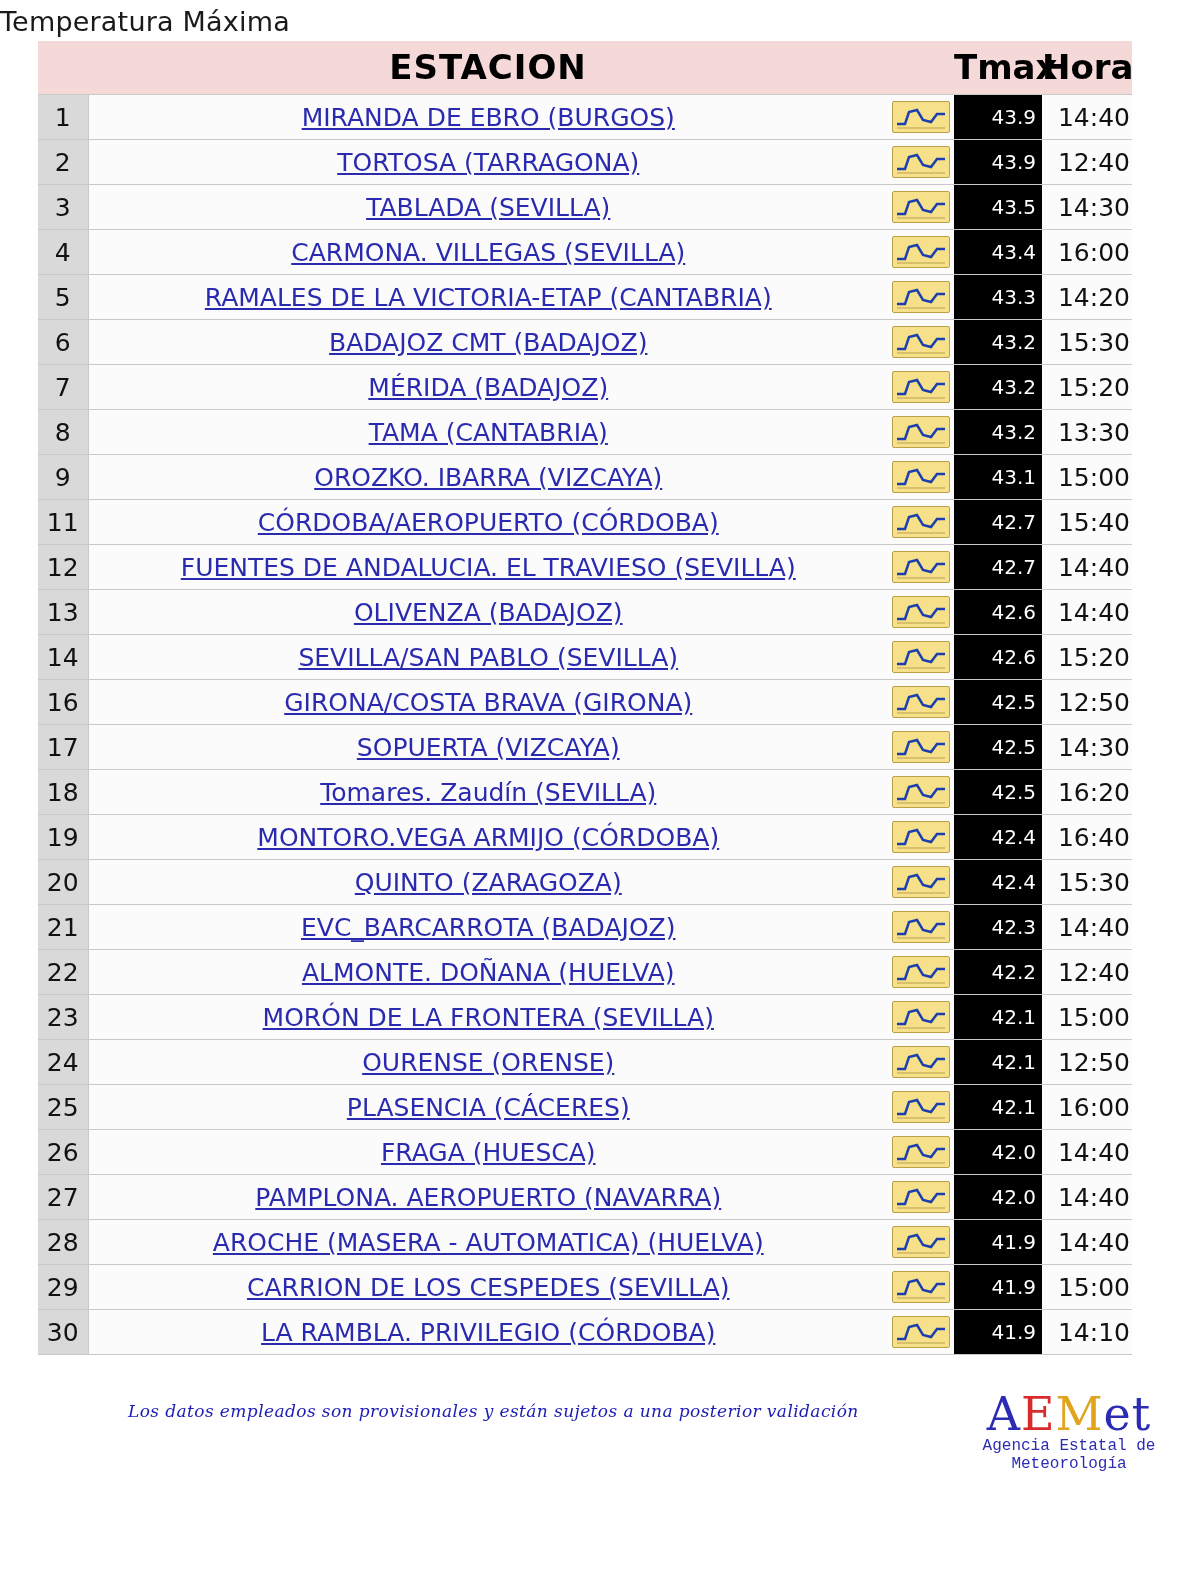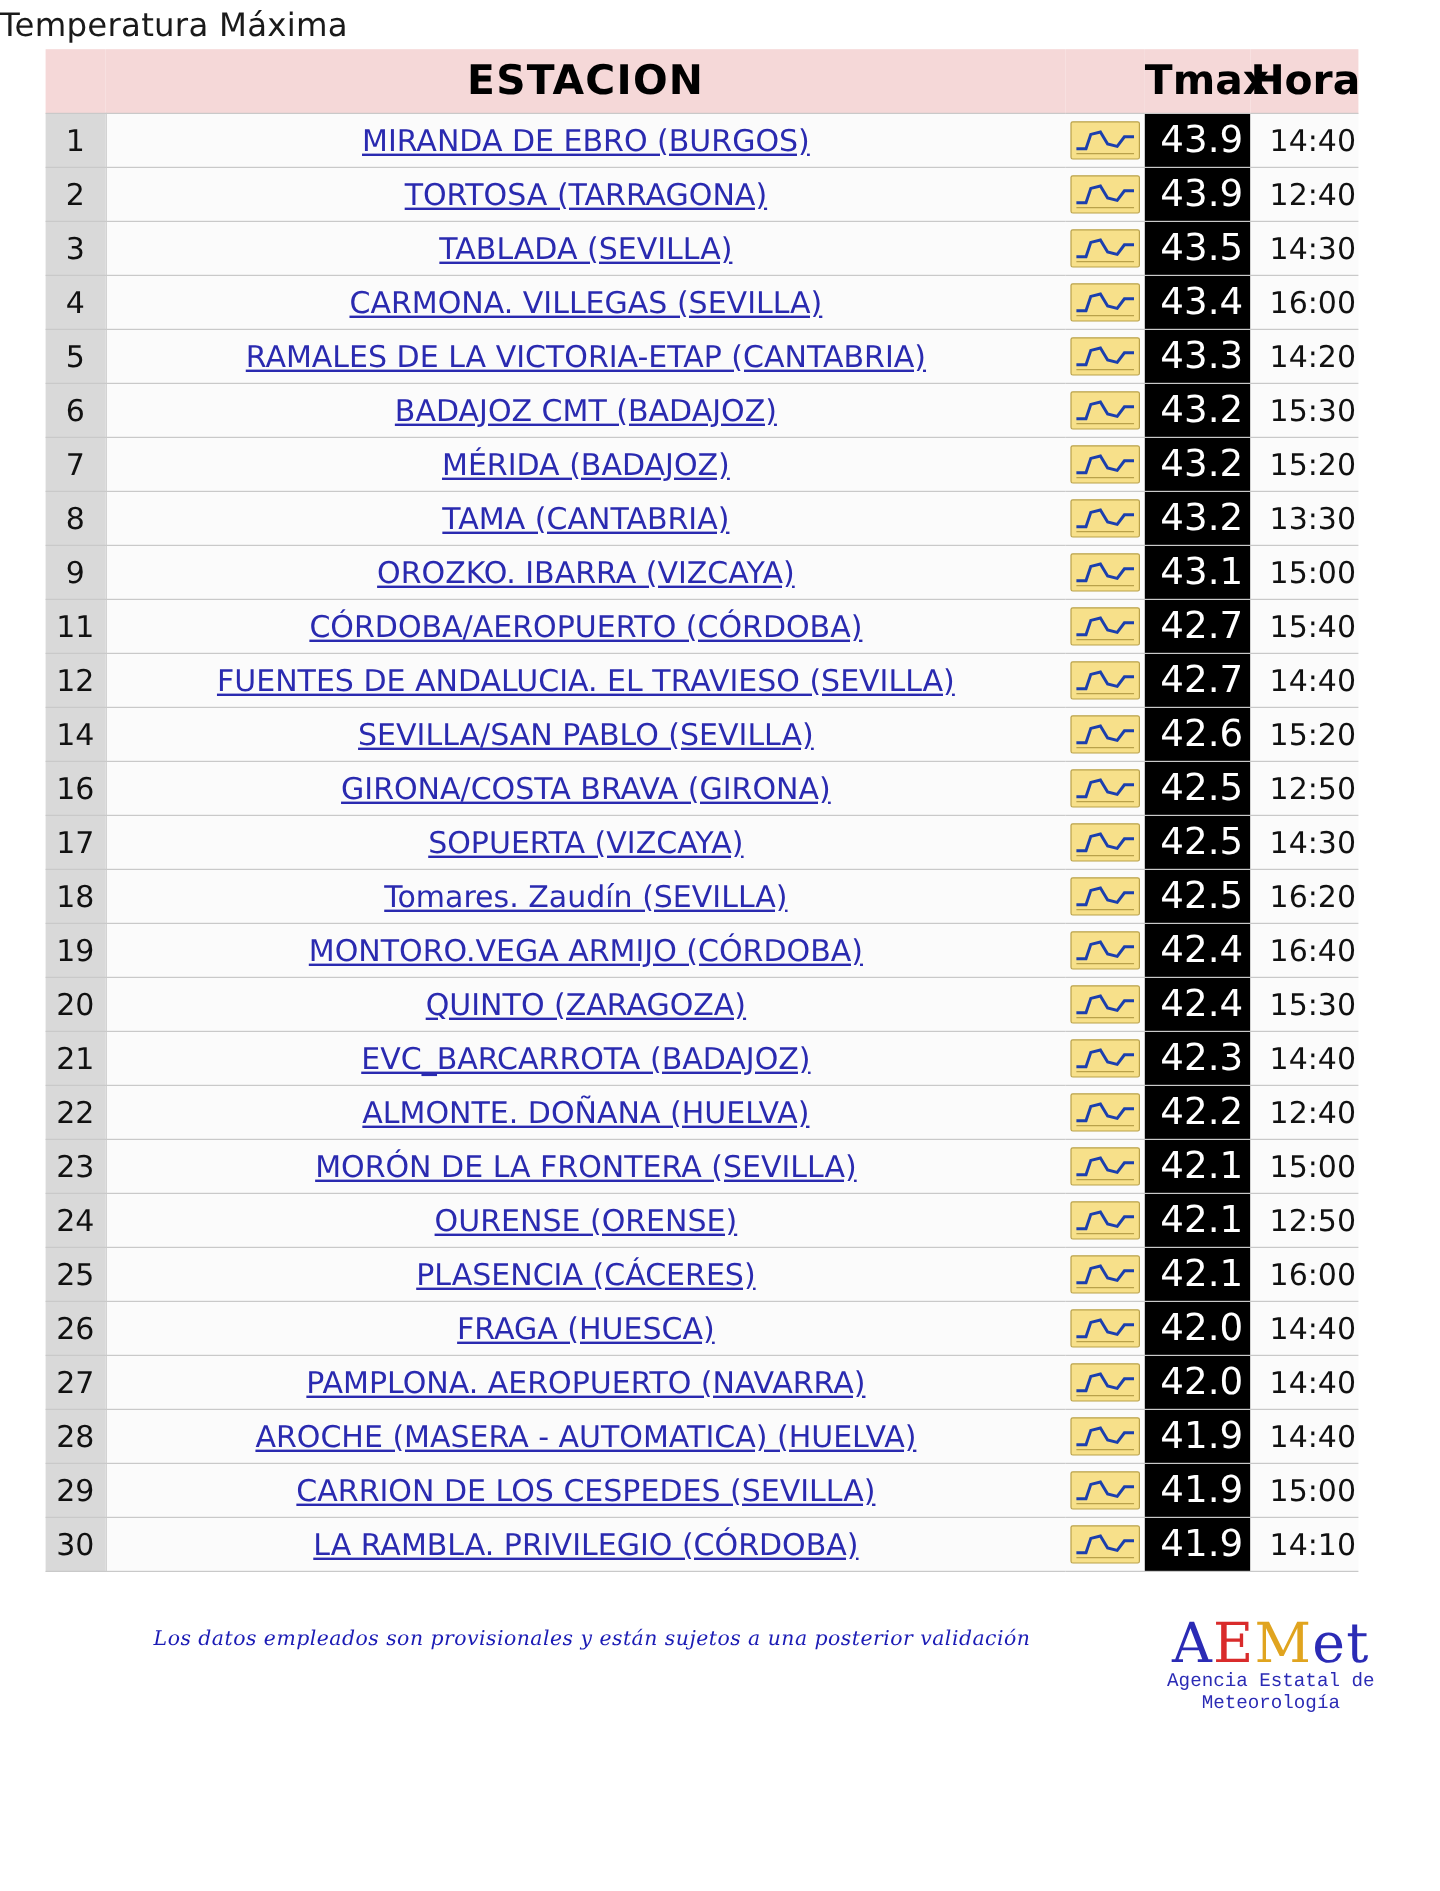--- a/index.html
+++ b/index.html
@@ -83,21 +83,21 @@
   td.ico {
     background: #fbfbfb;
     text-align: center;
     padding: 0;
   }
   td.tmax {
     background: #000000;
     color: #ffffff;
     text-align: right;
     padding-right: 6px;
-    font-size: 31px;
+    font-size: 20px;
     font-family: "DejaVu Sans", sans-serif;
   }
   td.hora {
     background: #fbfbfb;
     text-align: right;
     padding-right: 2px;
     font-size: 25px;
     color: #111;
   }
   .chart-icon {
@@ -122,21 +122,21 @@
     left: 128px;
     top: 14px;
     font-size: 17px;
     color: #1b1bb5;
     font-family: "DejaVu Serif", serif;
     font-style: italic;
     letter-spacing: 0.4px;
   }
   .logo {
     position: absolute;
-    right: 46px;
+    right: 36px;
     top: 0px;
     width: 190px;
     text-align: center;
   }
   .logo .word {
     font-family: "DejaVu Serif", serif;
     font-size: 46px;
     letter-spacing: 1px;
     line-height: 54px;
   }
@@ -280,20 +280,30 @@
           <td class="num">12</td>
           <td class="est"><a href="#">FUENTES DE ANDALUCIA. EL TRAVIESO (SEVILLA)</a></td>
           <td class="ico"><span class="chart-icon"><svg width="56" height="30" viewBox="0 0 56 30">
                 <polyline points="4,22 12,22 16,10 24,8 30,18 38,20 44,12 52,12" fill="none" stroke="#1b3fae" stroke-width="2.5"></polyline>
                 <polyline points="4,26 52,26" fill="none" stroke="#b9a14a" stroke-width="1"></polyline>
               </svg></span></td>
           <td class="tmax">42.7</td>
           <td class="hora">14:40</td>
         </tr>
         <tr>
+          <td class="num">13</td>
+          <td class="est"><a href="#">OLIVENZA (BADAJOZ)</a></td>
+          <td class="ico"><span class="chart-icon"><svg width="56" height="30" viewBox="0 0 56 30">
+                <polyline points="4,22 12,22 16,10 24,8 30,18 38,20 44,12 52,12" fill="none" stroke="#1b3fae" stroke-width="2.5"></polyline>
+                <polyline points="4,26 52,26" fill="none" stroke="#b9a14a" stroke-width="1"></polyline>
+              </svg></span></td>
+          <td class="tmax">42.6</td>
+          <td class="hora">14:40</td>
+        </tr>
+        <tr>
           <td class="num">14</td>
           <td class="est"><a href="#">SEVILLA/SAN PABLO (SEVILLA)</a></td>
           <td class="ico"><span class="chart-icon"><svg width="56" height="30" viewBox="0 0 56 30">
                 <polyline points="4,22 12,22 16,10 24,8 30,18 38,20 44,12 52,12" fill="none" stroke="#1b3fae" stroke-width="2.5"></polyline>
                 <polyline points="4,26 52,26" fill="none" stroke="#b9a14a" stroke-width="1"></polyline>
               </svg></span></td>
           <td class="tmax">42.6</td>
           <td class="hora">15:20</td>
         </tr>
         <tr>

